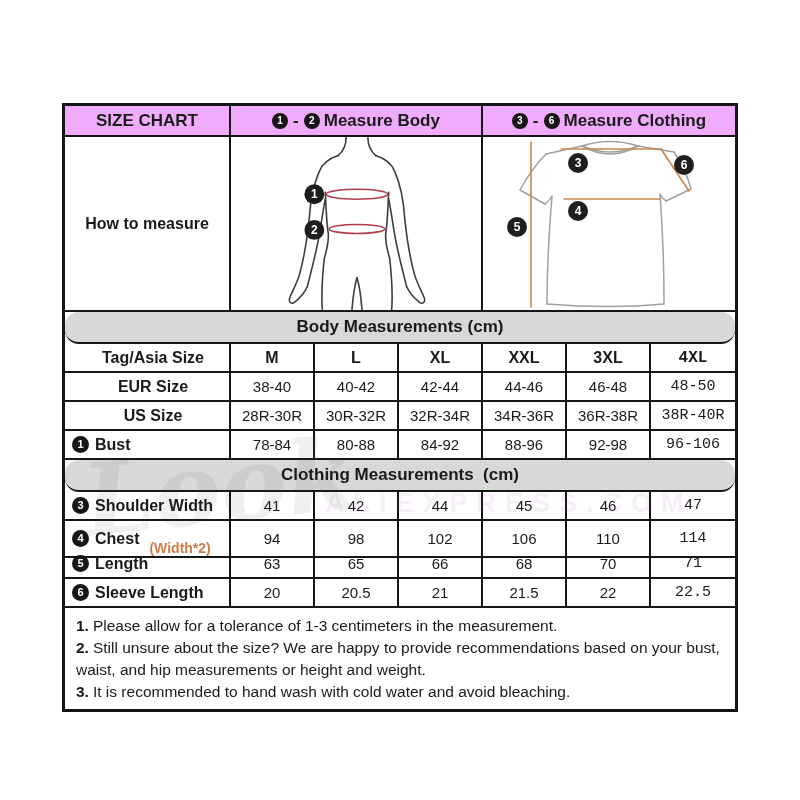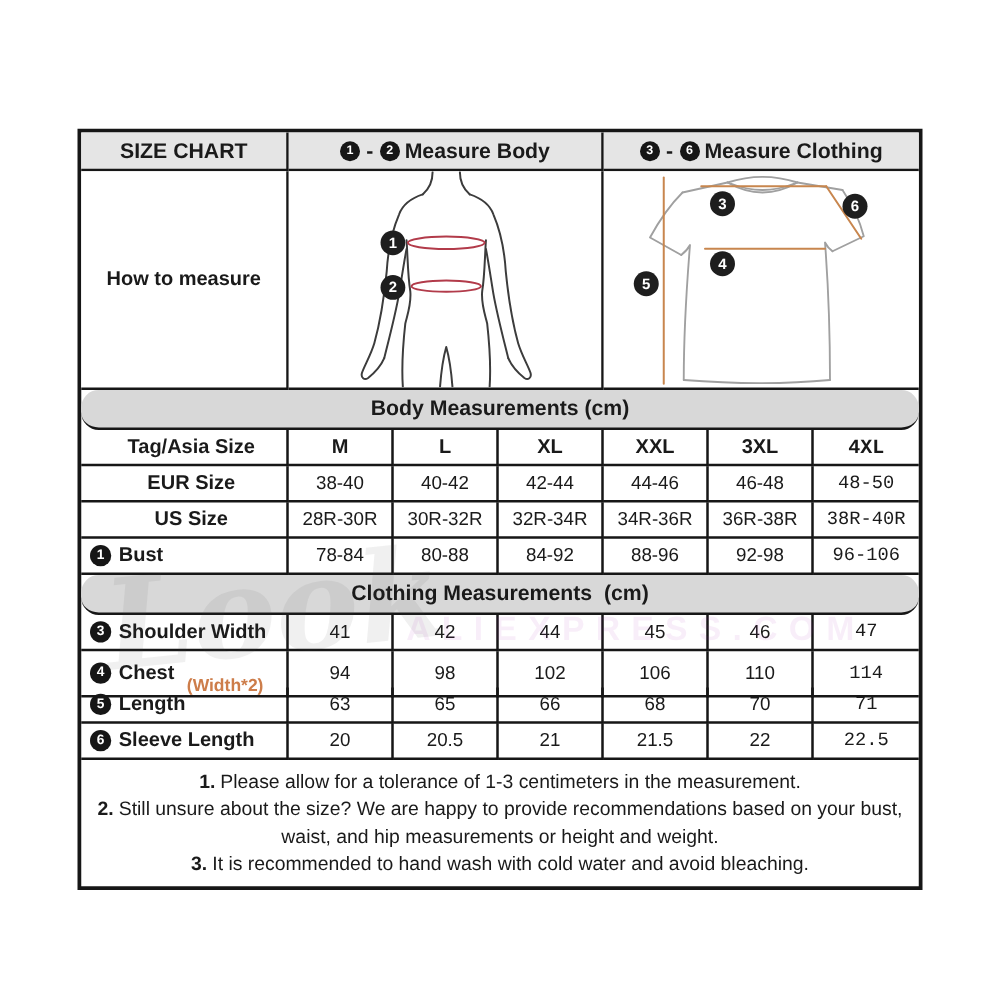--- a/index.html
+++ b/index.html
@@ -2,21 +2,21 @@
 <html><head>
 <meta charset="utf-8">
 <style>
   html,body{margin:0;padding:0;background:#ffffff;}
   body{width:800px;height:800px;font-family:"Liberation Sans",sans-serif;color:#1a1a1a;}
   .canvas{position:relative;width:800px;height:800px;background:#fff;overflow:hidden;}
   .chart{position:absolute;left:62px;top:103px;width:676px;border:3px solid #161616;background:#fff;box-sizing:border-box;}
 
   
   .hdr{display:grid;grid-template-columns:166px 252px 1fr;height:31px;}
-  .hdr-cell{background:#e5e5e5;border-right:2px solid #161616;border-bottom:2px solid #161616;
+  .hdr-cell{background:#f0abfc;border-right:2px solid #161616;border-bottom:2px solid #161616;
             display:flex;align-items:center;justify-content:center;font-weight:bold;font-size:17px;gap:4px;}
   .hdr-cell:last-child{border-right:none;}
 
   
   .illus{display:grid;grid-template-columns:166px 252px 1fr;height:175px;}
   .illus-cell{border-right:2px solid #161616;border-bottom:2px solid #161616;position:relative;
               display:flex;align-items:center;justify-content:center;overflow:hidden;background:#fff;}
   .illus-cell:last-child{border-right:none;}
   .howto{font-weight:bold;font-size:16px;}
 
@@ -34,21 +34,21 @@
   .valbold{font-weight:bold;font-size:16px;}
   .chest-note{color:#cd7d4a;font-weight:bold;font-size:14px;margin-left:4px;margin-top:19px;}
 
   
   .mk{display:inline-flex;width:17px;height:17px;border-radius:50%;background:#161616;color:#fff;
       align-items:center;justify-content:center;font-size:11px;font-weight:bold;flex:0 0 auto;line-height:1;}
   .mk.sm{width:16px;height:16px;font-size:10px;}
   .dash{font-weight:bold;font-size:17px;margin:0 1px;}
 
   
-  .notes{padding:7px 11px 6px 11px;font-size:15.5px;line-height:1.42;text-align:center;}
+  .notes{padding:7px 11px 6px 11px;font-size:15.5px;line-height:1.42;}
   .note-line{margin:0;}
   .note-num{font-weight:bold;margin-right:4px;}
 
   
   .wm-script{position:absolute;left:18px;top:322px;font-family:"DejaVu Serif",serif;font-style:italic;
              font-weight:bold;font-size:100px;color:#4a4a4a;opacity:0.08;transform:rotate(-6deg);pointer-events:none;}
   .wm-brand{position:absolute;left:260px;top:382px;font-size:27px;font-weight:bold;letter-spacing:9px;
             color:#a21caf;opacity:0.07;pointer-events:none;}
 
   svg{display:block;}

